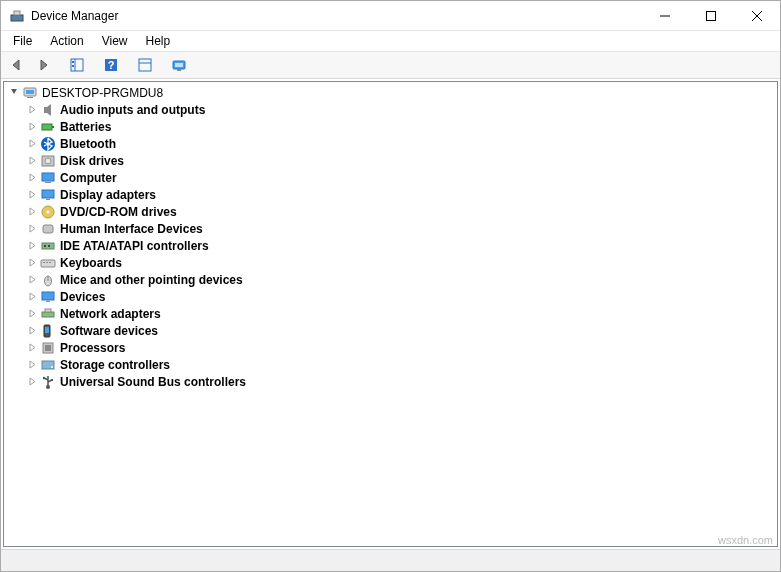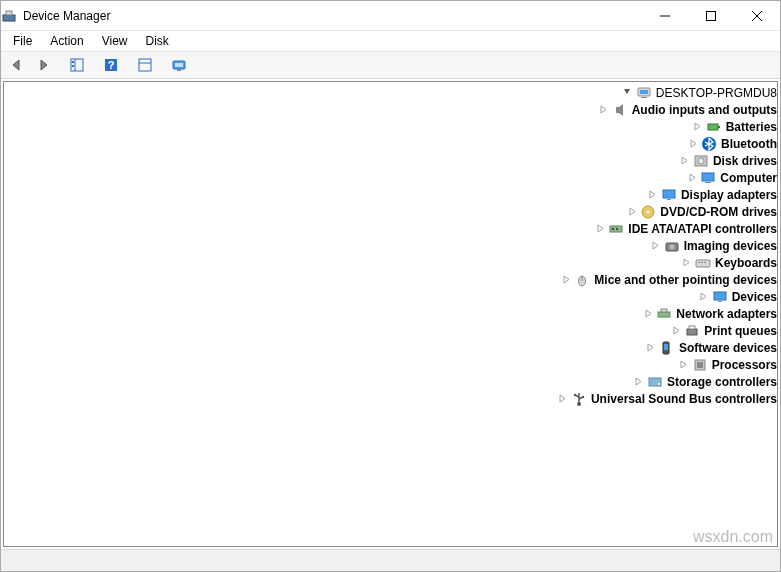--- a/index.html
+++ b/index.html
@@ -14,20 +14,21 @@
     border: 1px solid #aaa;
     display: flex;
     flex-direction: column;
   }
   .titlebar {
     height: 30px;
     display: flex;
     align-items: center;
     background: #fff;
     border-bottom: 1px solid #e5e5e5;
+    padding-left: 8px;
   }
   .titlebar .app-icon { width: 16px; height: 16px; margin-right: 6px; }
   .titlebar .title { flex: 0 0 auto; color: #000; }
   .titlebar .spacer { flex: 1; }
   .winbtn {
     width: 46px; height: 30px;
     display: flex; align-items: center; justify-content: center;
     color: #000;
   }
   .winbtn svg { display:block; }
@@ -72,40 +73,39 @@
     height: 22px;
     border-top: 1px solid #d8d8d8;
     background: #f0f0f0;
   }
   .tree ul { list-style: none; margin: 0; padding: 0; }
   .tree li { white-space: nowrap; }
   .row {
     display: flex; align-items: center;
     height: 17px;
     padding-left: 4px;
-    justify-content: flex-end;
   }
   .row.child { padding-left: 22px; font-weight: bold; }
   .exp {
     width: 12px; height: 12px;
     display:flex; align-items:center; justify-content:center;
     margin-right: 2px;
     color: #6a6a6a;
   }
   .exp svg { display:block; }
   .node-icon {
     width: 16px; height: 16px;
     display:flex; align-items:center; justify-content:center;
     margin-right: 4px;
   }
   .label { color: #000; }
   .watermark {
     position: absolute;
     right: 8px; bottom: 26px;
-    font-size: 16px;
+    font-size: 11px;
     color: #bbb;
     pointer-events: none;
   }
 </style>
 </head>
 <body>
 
 <div class="titlebar">
   <span class="app-icon">
     <svg width="16" height="16" viewBox="0 0 16 16">
@@ -130,21 +130,21 @@
         <line x1="0" y1="0" x2="10" y2="10" stroke="#000"></line>
         <line x1="10" y1="0" x2="0" y2="10" stroke="#000"></line>
       </svg>
   </div>
 </div>
 
 <div class="menubar">
   <div class="menu-item">File</div>
   <div class="menu-item">Action</div>
   <div class="menu-item">View</div>
-  <div class="menu-item">Disk</div>
+  <div class="menu-item">Help</div>
 </div>
 
 <div class="toolbar">
   <div class="tbtn">
     <svg width="16" height="16" viewBox="0 0 16 16">
         <path d="M10 3 L4 8 L10 13 Z" fill="#888" stroke="#555"></path>
       </svg>
   </div>
   <div class="tbtn">
     <svg width="16" height="16" viewBox="0 0 16 16">
@@ -318,42 +318,41 @@
             </li>
             <li>
               <div class="row child">
                 <span class="exp">
                   <svg width="9" height="9" viewBox="0 0 9 9">
                     <path d="M2 1 L7 4.5 L2 8 Z" fill="none" stroke="#a0a0a0"></path>
                   </svg>
                 </span>
                 <span class="node-icon">
                   <svg width="16" height="16" viewBox="0 0 16 16">
+                    <rect x="3" y="4" width="10" height="8" rx="2" fill="#c8c8c8" stroke="#888"></rect>
+                  </svg>
+                </span>
+                <span class="label">Human Interface Devices</span>
+              </div>
+            </li>
+            <li>
+              <div class="row child">
+                <span class="exp">
+                  <svg width="9" height="9" viewBox="0 0 9 9">
+                    <path d="M2 1 L7 4.5 L2 8 Z" fill="none" stroke="#a0a0a0"></path>
+                  </svg>
+                </span>
+                <span class="node-icon">
+                  <svg width="16" height="16" viewBox="0 0 16 16">
                     <rect x="2" y="5" width="12" height="6" fill="#8ab88a" stroke="#5a8a5a"></rect>
                     <rect x="4" y="7" width="2" height="2" fill="#444"></rect>
                     <rect x="8" y="7" width="2" height="2" fill="#444"></rect>
                   </svg>
                 </span>
                 <span class="label">IDE ATA/ATAPI controllers</span>
-              </div>
-            </li>
-            <li>
-              <div class="row child">
-                <span class="exp">
-                  <svg width="9" height="9" viewBox="0 0 9 9">
-                    <path d="M2 1 L7 4.5 L2 8 Z" fill="none" stroke="#a0a0a0"></path>
-                  </svg>
-                </span>
-                <span class="node-icon">
-                  <svg width="16" height="16" viewBox="0 0 16 16">
-                    <rect x="2" y="5" width="12" height="8" rx="1" fill="#888" stroke="#555"></rect>
-                    <circle cx="8" cy="9" r="2.5" fill="#bbb"></circle>
-                  </svg>
-                </span>
-                <span class="label">Imaging devices</span>
               </div>
             </li>
             <li>
               <div class="row child">
                 <span class="exp">
                   <svg width="9" height="9" viewBox="0 0 9 9">
                     <path d="M2 1 L7 4.5 L2 8 Z" fill="none" stroke="#a0a0a0"></path>
                   </svg>
                 </span>
                 <span class="node-icon">
@@ -406,36 +405,20 @@
                     <path d="M2 1 L7 4.5 L2 8 Z" fill="none" stroke="#a0a0a0"></path>
                   </svg>
                 </span>
                 <span class="node-icon">
                   <svg width="16" height="16" viewBox="0 0 16 16">
                     <rect x="2" y="6" width="12" height="5" fill="#8ab88a" stroke="#5a8a5a"></rect>
                     <rect x="5" y="3" width="6" height="3" fill="#d8d8d8" stroke="#888"></rect>
                   </svg>
                 </span>
                 <span class="label">Network adapters</span>
-              </div>
-            </li>
-            <li>
-              <div class="row child">
-                <span class="exp">
-                  <svg width="9" height="9" viewBox="0 0 9 9">
-                    <path d="M2 1 L7 4.5 L2 8 Z" fill="none" stroke="#a0a0a0"></path>
-                  </svg>
-                </span>
-                <span class="node-icon">
-                  <svg width="16" height="16" viewBox="0 0 16 16">
-                    <rect x="3" y="6" width="10" height="6" fill="#888" stroke="#555"></rect>
-                    <rect x="5" y="3" width="6" height="3" fill="#fff" stroke="#888"></rect>
-                  </svg>
-                </span>
-                <span class="label">Print queues</span>
               </div>
             </li>
             <li>
               <div class="row child">
                 <span class="exp">
                   <svg width="9" height="9" viewBox="0 0 9 9">
                     <path d="M2 1 L7 4.5 L2 8 Z" fill="none" stroke="#a0a0a0"></path>
                   </svg>
                 </span>
                 <span class="node-icon">

